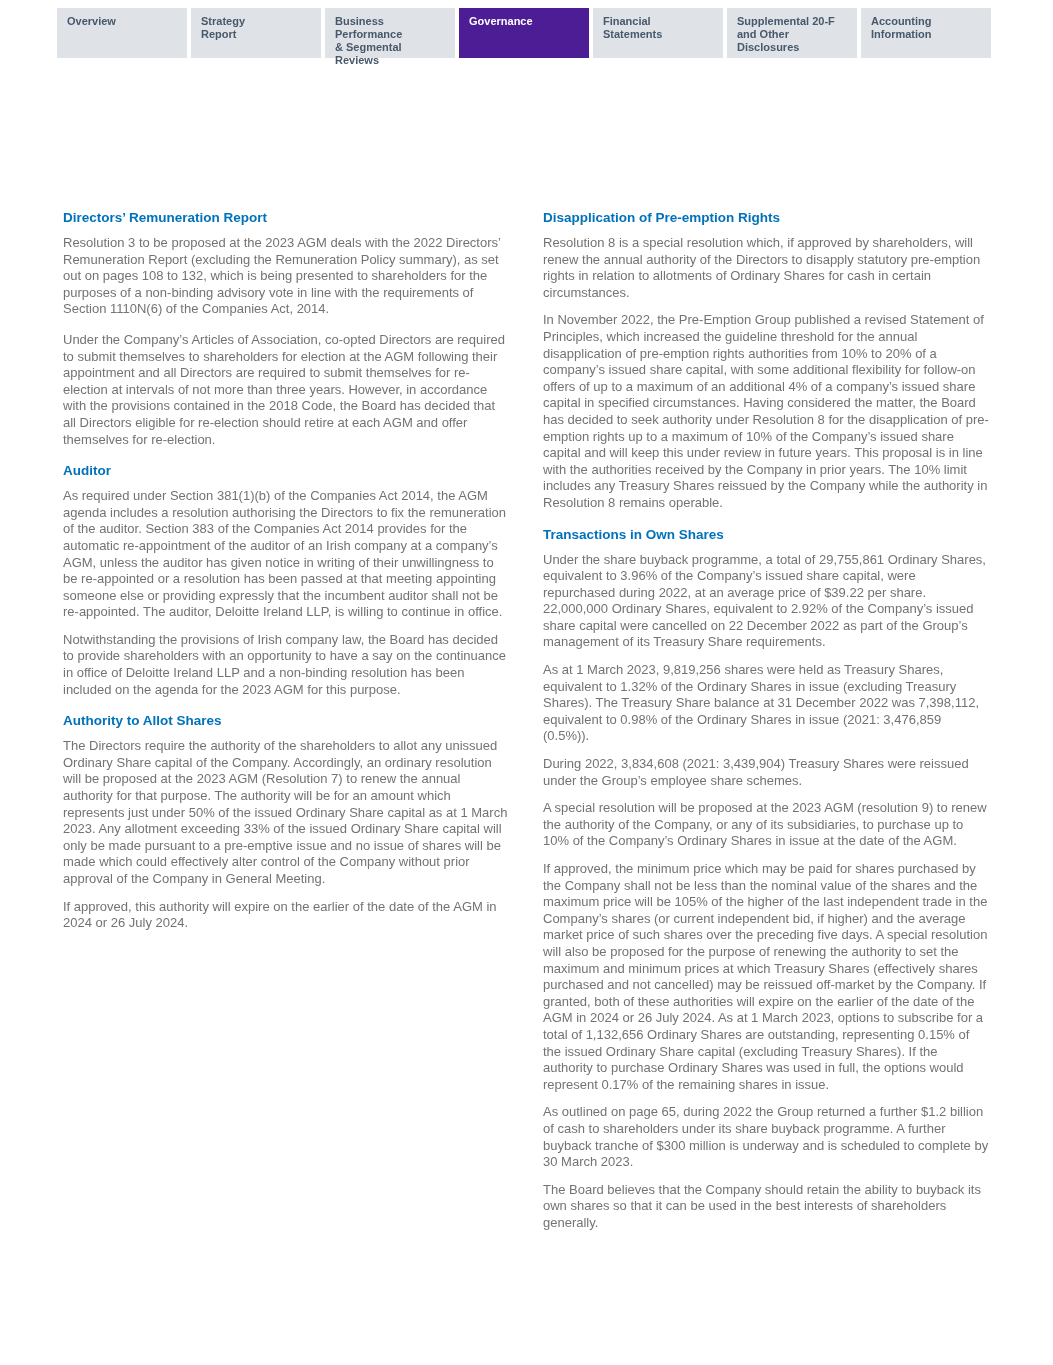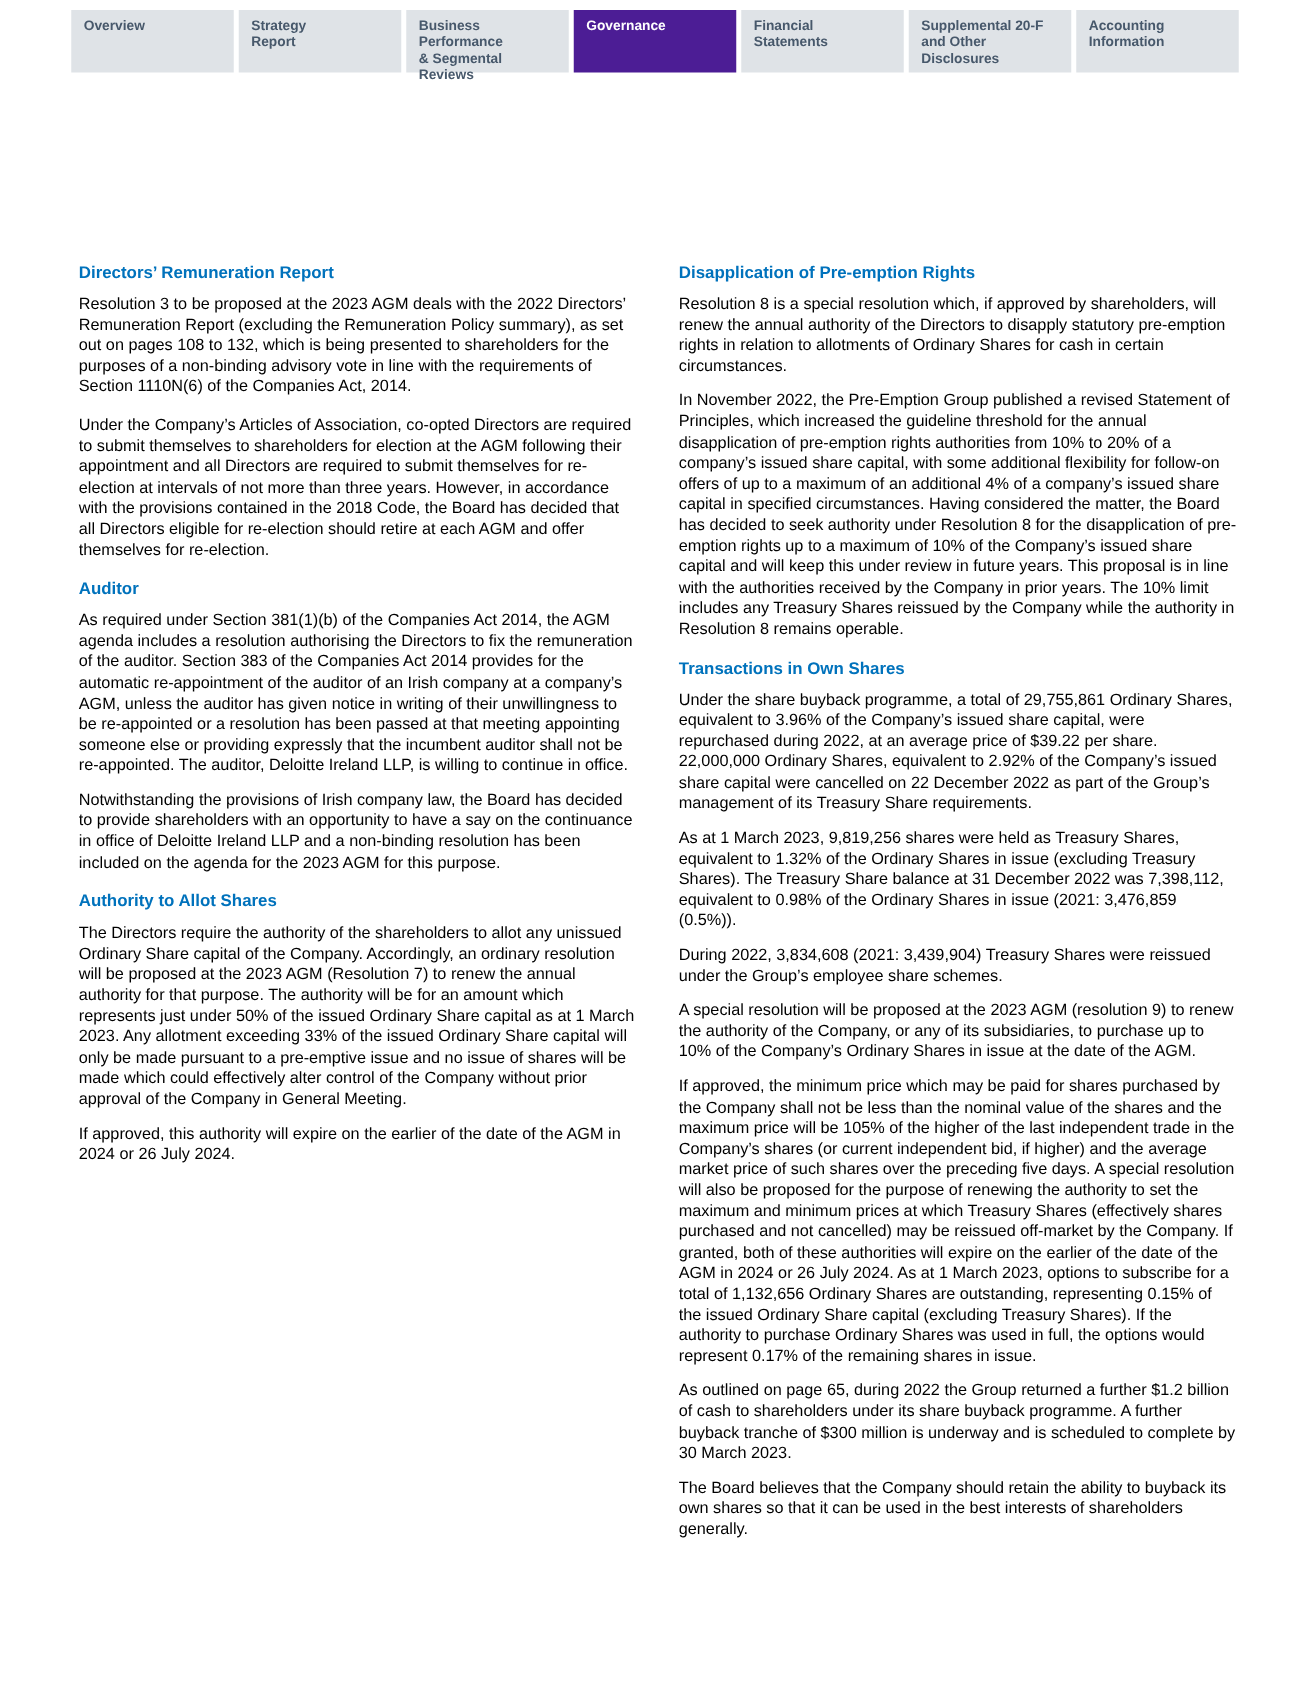--- a/index.html
+++ b/index.html
@@ -49,21 +49,21 @@
     font-size: 13.5px;
     font-weight: bold;
     color: #0072bc;
     margin: 4px 0 9px 0;
     line-height: 17px;
   }
   .col p {
     font-size: 13px;
     line-height: 16.6px;
     margin: 0 0 11px 0;
-    color: #000000;
+    color: #737373;
   }
 </style>
 </head>
 <body>
 
 <nav class="tabbar">
   <div class="tab">
     <span class="tab-label">Overview</span>
   </div>
   <div class="tab">

